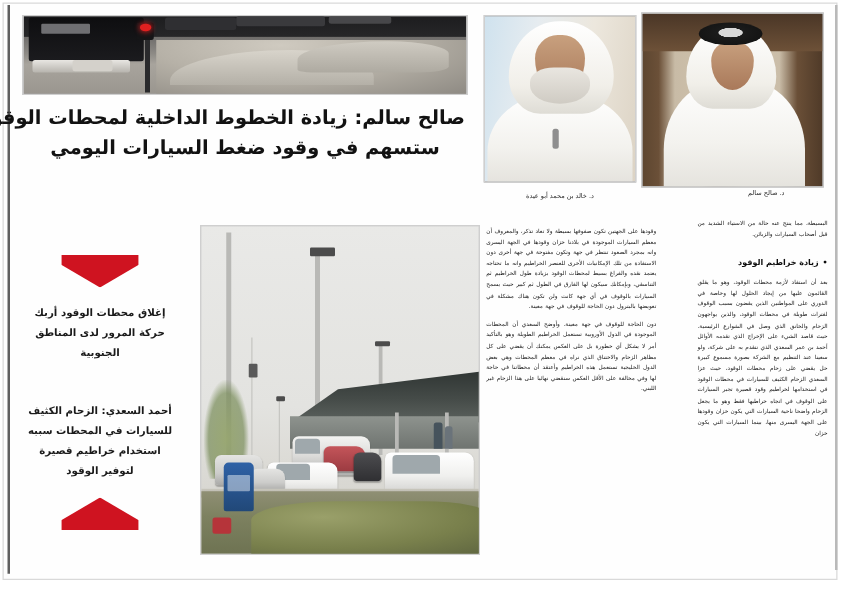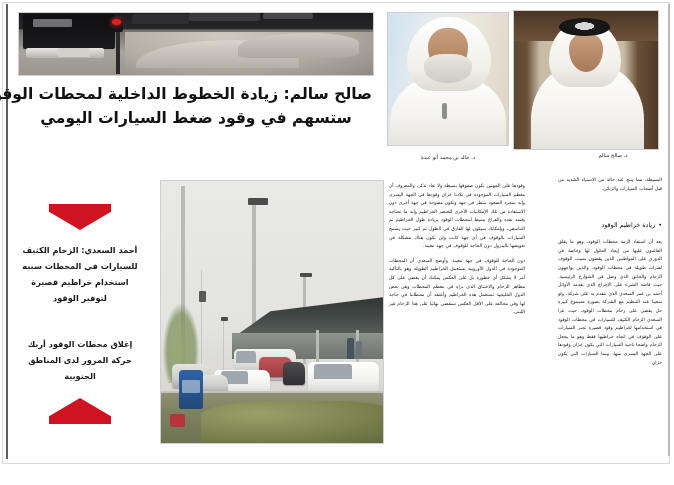--- a/index.html
+++ b/index.html
@@ -255,22 +255,22 @@
     color:#181818;
   }
   #col-mid{left:389px;top:182px;width:136px;}
   #col-right{left:558px;top:176px;width:104px;}
   .bodytext{
     font-size:4.6px;line-height:8.6px;
     text-align:justify;text-justify:inter-word;
     word-spacing:0.4px;
   }
   .subhead{
-    font-size:6.4px;line-height:12px;font-weight:normal;color:#0d0d0d;
-    margin:26px 0 7px 0;
+    font-size:6.4px;line-height:12px;font-weight:bold;color:#0d0d0d;
+    margin:11px 0 7px 0;
   }
   .subhead .bullet{display:inline-block;margin-left:3px;}
   .gap{height:6px;}
 </style>
 </head>
 <body>
 
 <div class="page">
   <div class="scan-frame"></div>
   <div class="scan-left-rule"></div>
@@ -319,22 +319,22 @@
   <div class="caption" id="caption-left">د. خالد بن محمد أبو عيدة</div>
   <div class="caption" id="caption-right">د. صالح سالم</div>
 
   <div id="headline">
     <div class="hl">صالح سالم: زيادة الخطوط الداخلية لمحطات الوقود</div>
     <div class="hl">ستسهم في وقود ضغط السيارات اليومي</div>
   </div>
 
   <div id="quote-col">
     <div class="chevron-down"></div>
+    <div class="quote">إغلاق محطات الوقود أربك حركة المرور لدى المناطق الجنوبية</div>
     <div class="quote">أحمد السعدي: الزحام الكثيف للسيارات في المحطات سببه استخدام خراطيم قصيرة لتوفير الوقود</div>
-    <div class="quote">إغلاق محطات الوقود أربك حركة المرور لدى المناطق الجنوبية</div>
     <div class="chevron-up"></div>
   </div>
 
   <div class="photo" id="station-photo">
     <div class="ph-inner">
       <div class="sky"></div>
 
       <div class="mast" style="left:9%;top:2%;width:1.6%;height:70%;"></div>
       <div class="mast" style="left:41%;top:8%;width:2%;height:62%;"></div>
       <div class="mast-head" style="left:39%;top:6.5%;width:9%;height:2.6%;"></div>

